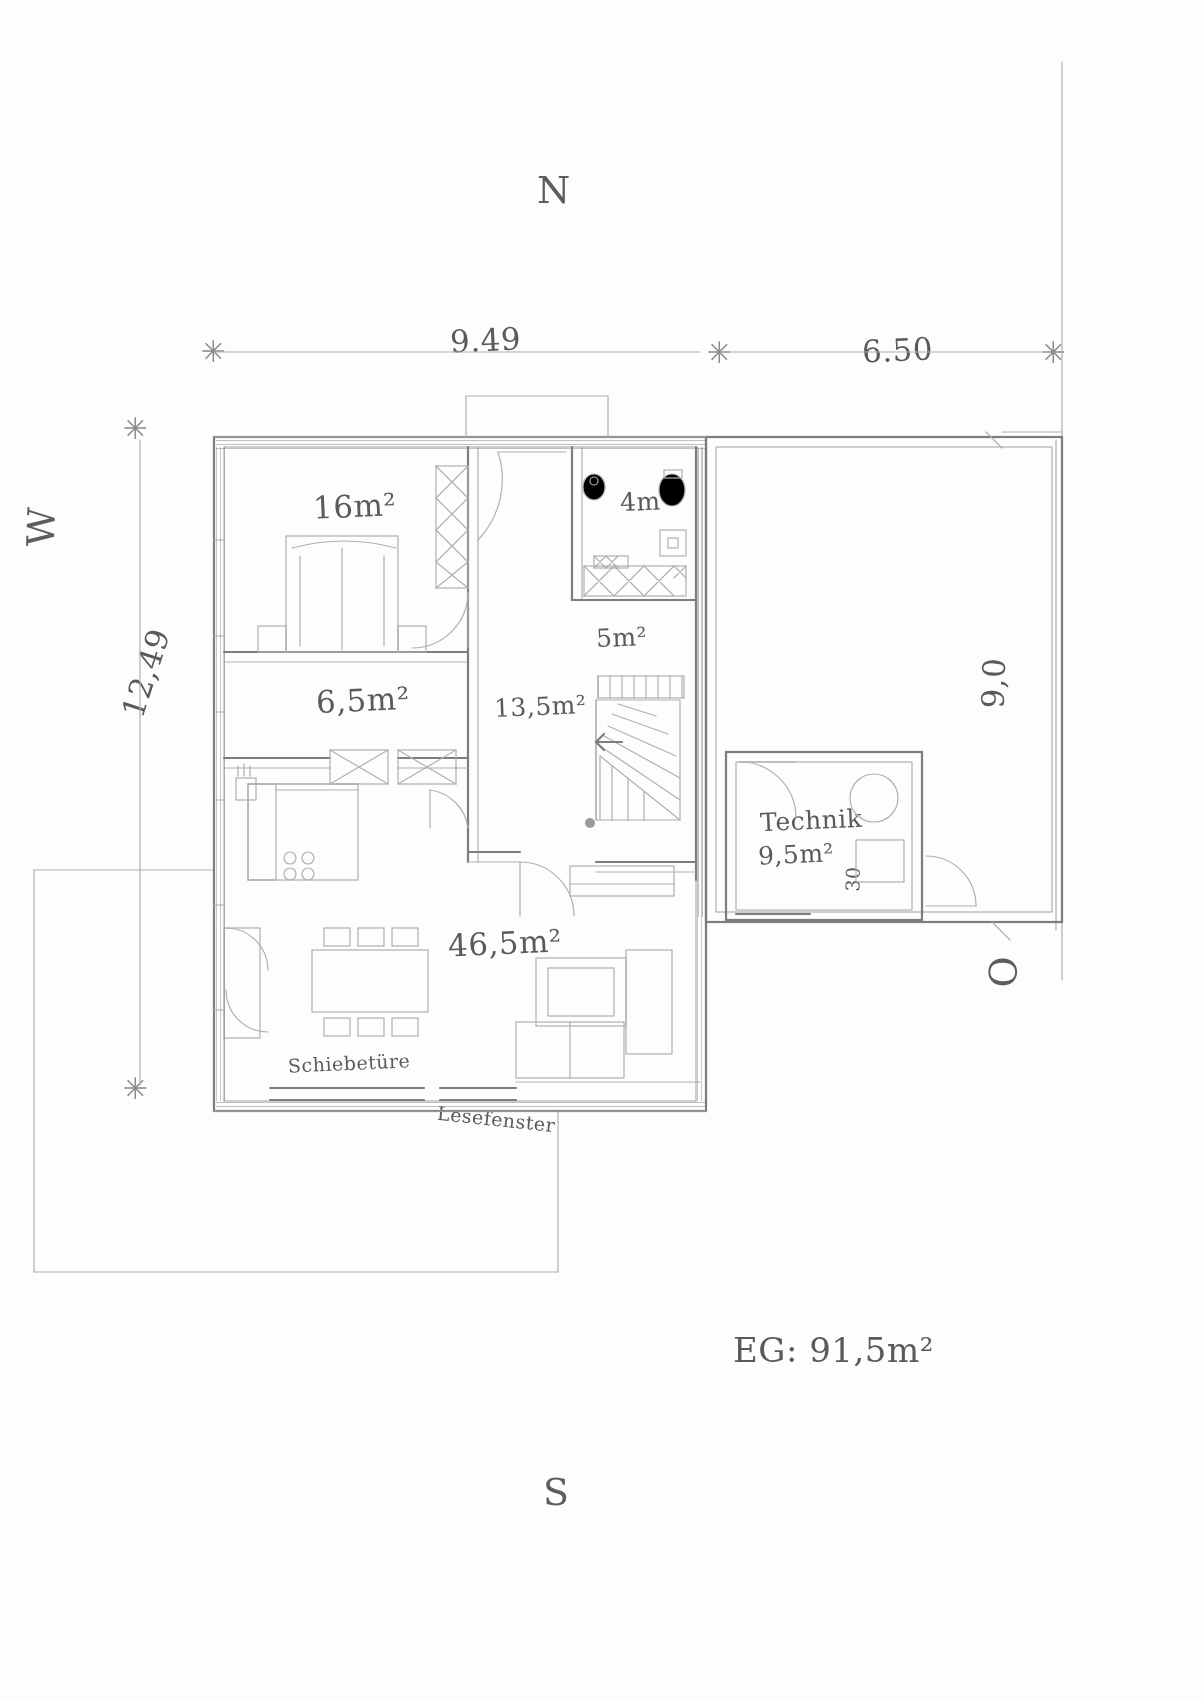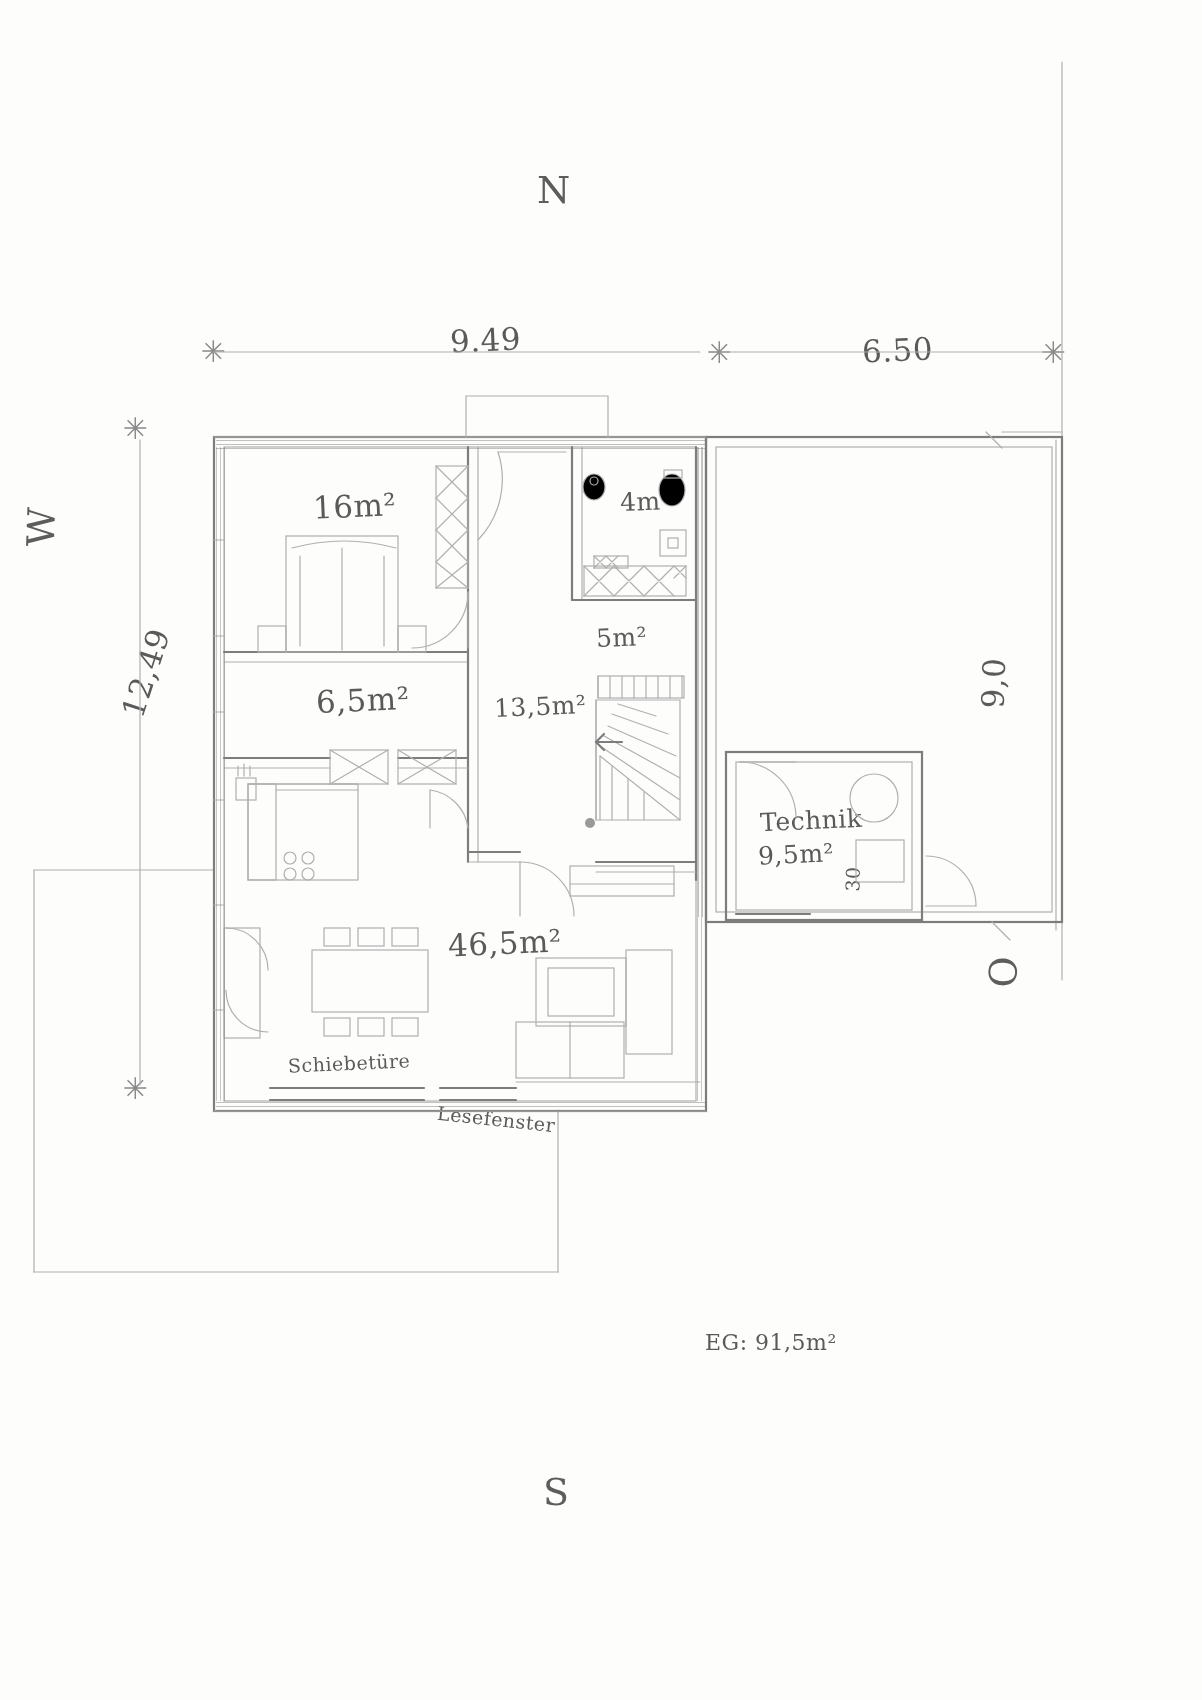--- a/index.html
+++ b/index.html
@@ -109,21 +109,21 @@
   <div class="hand big sk" style="left:316px; top:682px;">6,5m²</div>
   <div class="hand mid sk" style="left:596px; top:623px;">5m²</div>
   <div class="hand mid sk" style="left:494px; top:692px;">13,5m²</div>
   <div class="hand big sk" style="left:448px; top:925px;">46,5m²</div>
   <div class="hand mid sk" style="left:760px; top:806px;">Technik</div>
   <div class="hand mid sk" style="left:758px; top:840px;">9,5m²</div>
 
   <div class="hand sm sk" style="left:288px; top:1052px;">Schiebetüre</div>
   <div class="hand sm" style="left:437px; top:1108px; transform:rotate(6deg);">Lesefenster</div>
 
-  <div class="hand" style="left:705px; top:1330px; font-size:22px;">EG: 91,5m²</div>
+  <div class="hand" style="left:733px; top:1330px; font-size:34px;">EG: 91,5m²</div>
 
   <svg class="ov" viewBox="0 0 1202 1700">
 
     <line class="lt" x1="1062" y1="62" x2="1062" y2="980"></line>
     <line class="lt" x1="34" y1="870" x2="34" y2="1272"></line>
     <line class="lt" x1="34" y1="1272" x2="558" y2="1272"></line>
     <line class="lt" x1="558" y1="1272" x2="558" y2="1110"></line>
     <line class="lt" x1="34" y1="870" x2="214" y2="870"></line>
 
     <line class="lt" x1="214" y1="352" x2="700" y2="352"></line>

